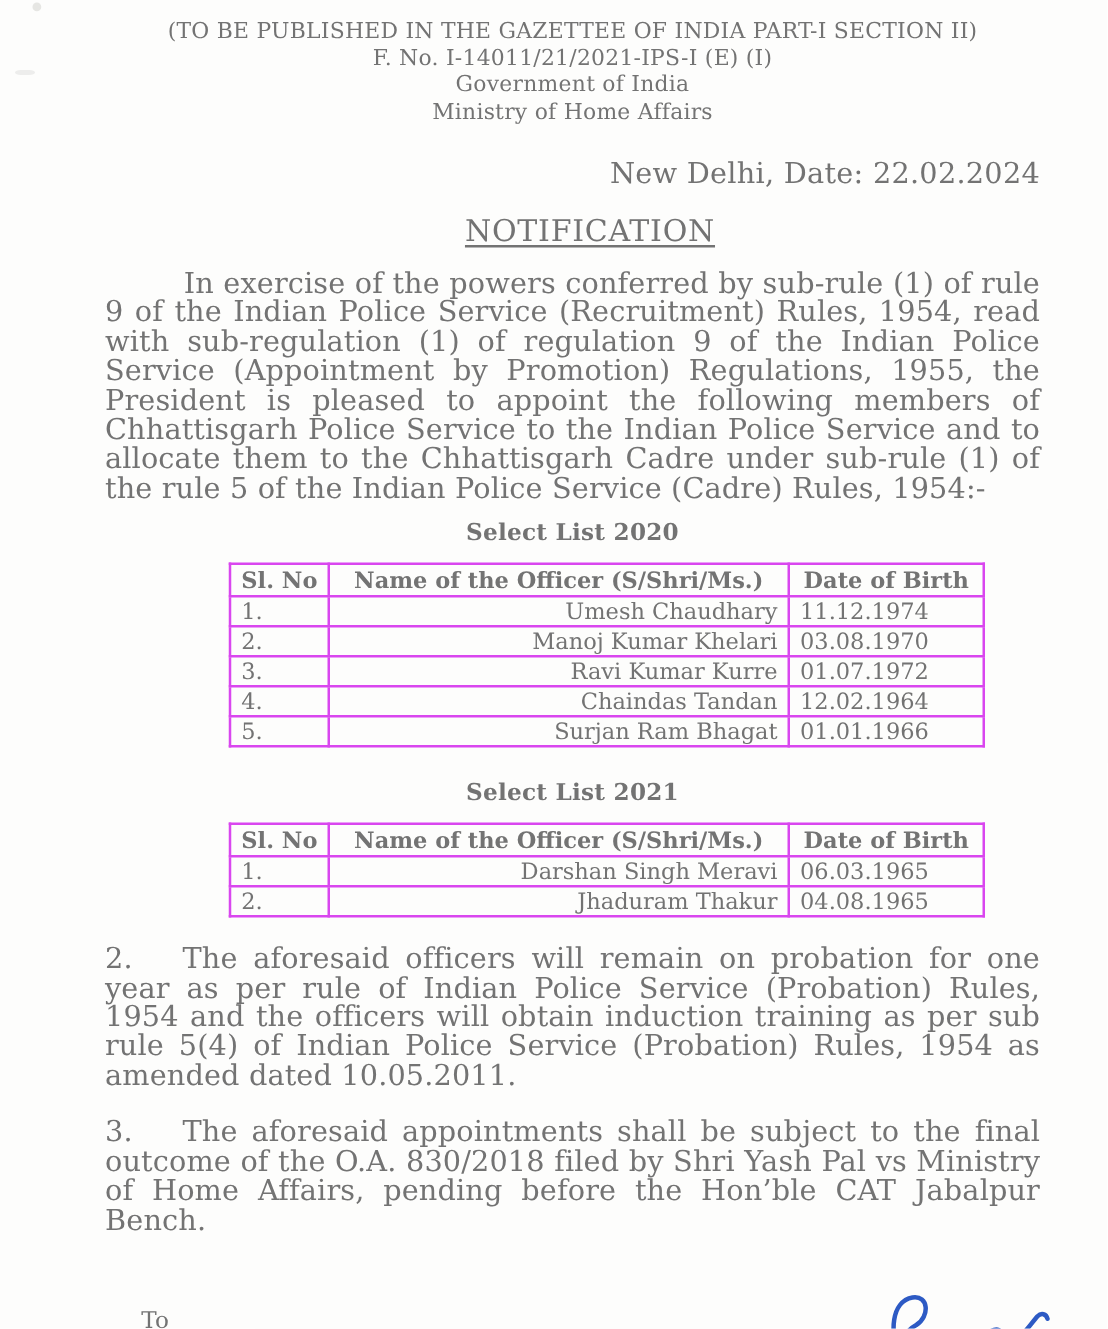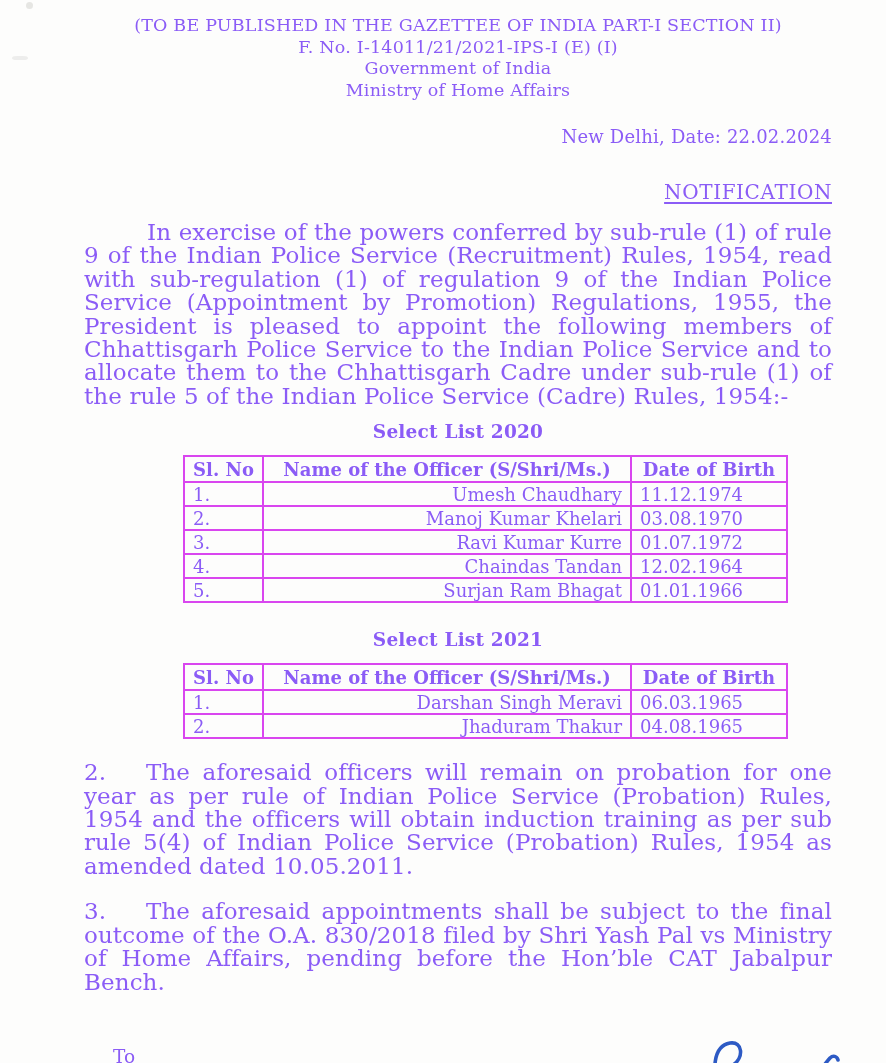--- a/index.html
+++ b/index.html
@@ -8,45 +8,45 @@
     background: #ffffff;
   }
   .page {
     position: relative;
     width: 886px;
     height: 1063px;
     margin: 0 auto;
     background: #fdfdfc;
     overflow: hidden;
     font-family: "DejaVu Serif", "Liberation Serif", serif;
-    color: #8b5cf6;
+    color: #737373;
   }
   
   .artifact { position: absolute; background: #c9c9c6; opacity: 0.45; border-radius: 50%; }
   .artifact-1 { left: 26px; top: 2px; width: 7px; height: 7px; }
   .artifact-2 { left: 12px; top: 56px; width: 16px; height: 4px; border-radius: 40%/70%; opacity: 0.3; }
 
   .content {
     padding: 15px 54px 0 84px; 
   }
 
   .letterhead { text-align: center; font-size: 17.5px; line-height: 21.5px; letter-spacing: 0.2px; }
   .letterhead div { white-space: nowrap; }
 
   .dateline {
     margin-top: 25px;
     text-align: right;
-    font-size: 18px;
+    font-size: 23px;
     letter-spacing: 0.2px;
   }
 
   .notif-title {
-    margin-top: 33px;
-    text-align: right;
-    font-size: 20px;
+    margin-top: 19px;
+    text-align: center;
+    font-size: 24px;
     letter-spacing: 0.6px;
   }
   .notif-title span {
     text-decoration: underline;
     text-underline-offset: 3px;
     margin-left: 28px; 
   }
 
   .para {
     margin: 0;

